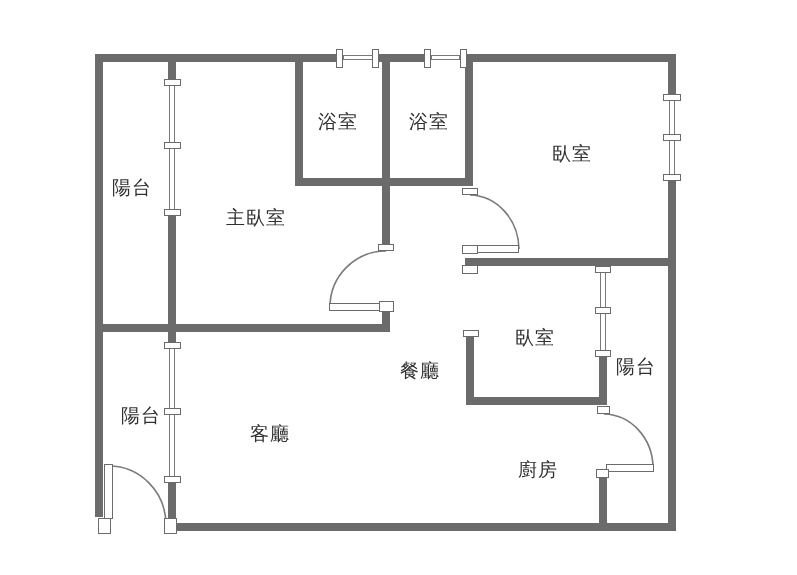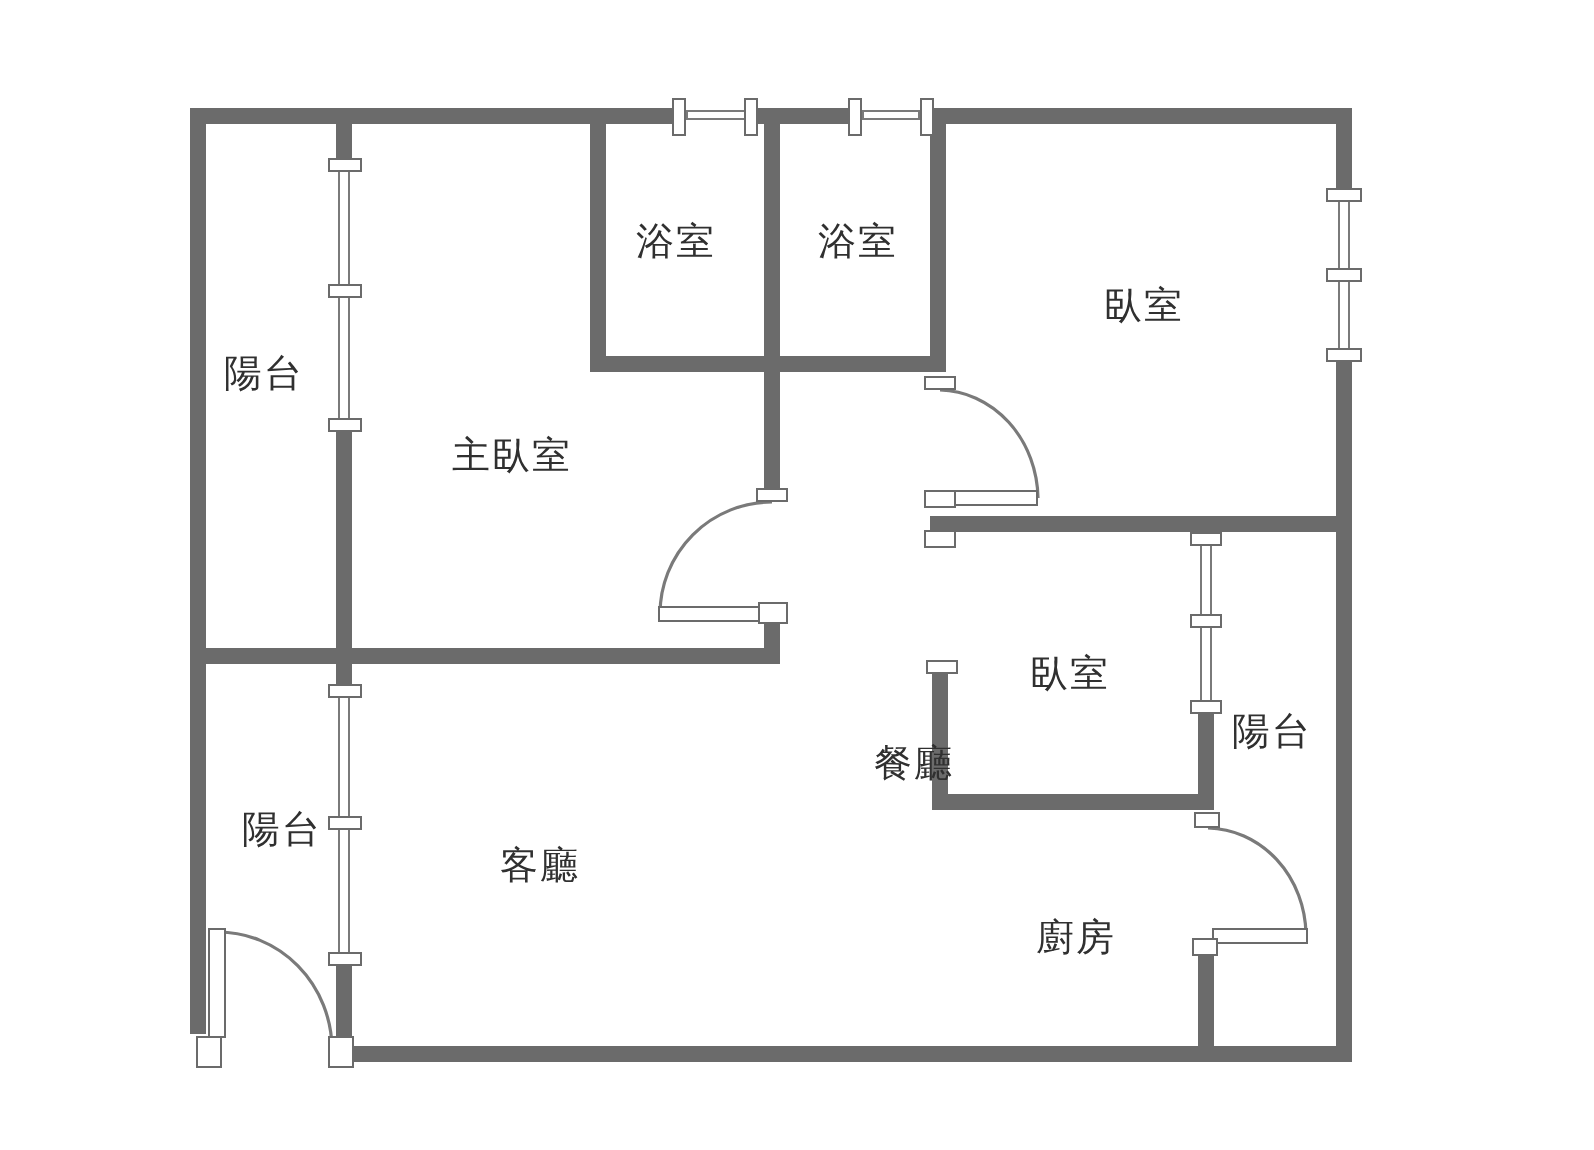--- a/index.html
+++ b/index.html
@@ -99,24 +99,24 @@
   <div class="leaf" style="left:473px;top:245px;width:46px;height:8px;"></div>
   <div class="cap" style="left:462px;top:245px;width:16px;height:9px;"></div>
   <div class="cap" style="left:462px;top:265px;width:16px;height:9px;"></div>
   <div class="cap" style="left:463px;top:330px;width:16px;height:7px;"></div>
 
   <div class="cap" style="left:597px;top:406px;width:13px;height:8px;"></div>
   <div class="leaf" style="left:606px;top:464px;width:48px;height:8px;"></div>
   <div class="cap" style="left:596px;top:469px;width:13px;height:9px;"></div>
 
   <div class="room-label" style="left:112px;top:177px;">陽台</div>
-  <div class="room-label" style="left:226px;top:219px;font-family:Liberation Serif, serif;">主臥室</div>
+  <div class="room-label" style="left:226px;top:207px;">主臥室</div>
   <div class="room-label" style="left:318px;top:111px;">浴室</div>
   <div class="room-label" style="left:409px;top:111px;">浴室</div>
   <div class="room-label" style="left:552px;top:143px;">臥室</div>
-  <div class="room-label" style="left:400px;top:372px;margin-left:37px;">餐廳</div>
+  <div class="room-label" style="left:400px;top:360px;">餐廳</div>
   <div class="room-label" style="left:515px;top:327px;">臥室</div>
   <div class="room-label" style="left:616px;top:356px;">陽台</div>
   <div class="room-label" style="left:250px;top:423px;">客廳</div>
   <div class="room-label" style="left:121px;top:405px;">陽台</div>
   <div class="room-label" style="left:518px;top:459px;text-align:right;">廚房</div>
 
 </div>
 
 </body></html>

